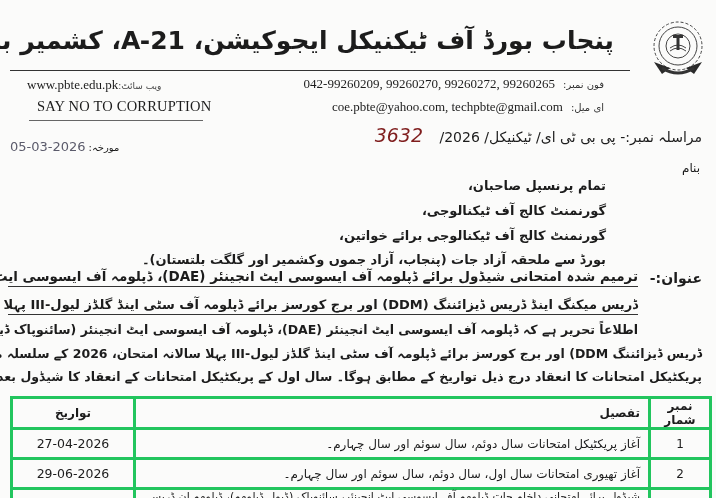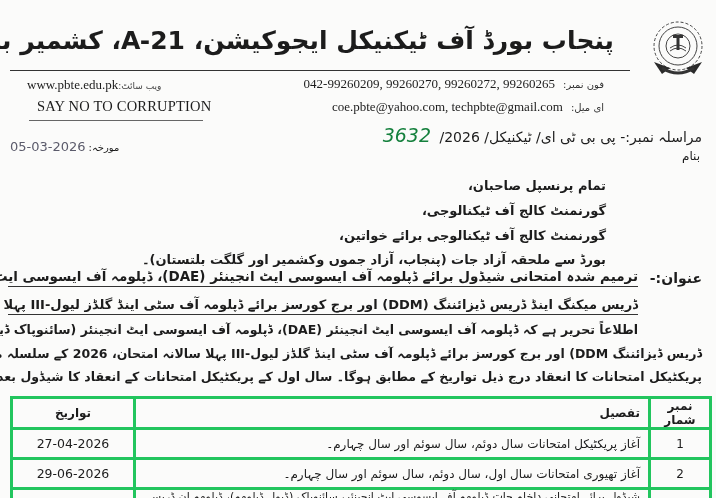--- a/index.html
+++ b/index.html
@@ -32,26 +32,26 @@
     #email-row { right: 112px; top: 99px; }
     .contact .lbl { font-size: 10px; color: #333; margin-left: 4px; }
 
     #website-row { left: 27px; top: 77px; font-size: 13px; white-space: nowrap; }
     #website-row .lbl { font-size: 9px; color: #444; }
     #slogan { left: 29px; top: 98px; font-size: 14.5px; letter-spacing: 0.2px; margin-left: 8px; }
     #slogan-rule { left: 29px; top: 120px; width: 174px; border-top: 1px solid #666; }
 
     
     #ref-row { right: 14px; top: 124px; font-size: 14px; white-space: nowrap; }
-    #ref-row .hand { font-family: "DejaVu Sans", sans-serif; font-style: italic; color: #15803d; font-size: 19px; margin-right: 4px; letter-spacing: 1px; }
+    #ref-row .hand { font-family: "DejaVu Sans", sans-serif; font-style: italic; color: #7f1d1d; font-size: 19px; margin-right: 12px; letter-spacing: 1px; }
     #date-row { left: 10px; top: 136px; white-space: nowrap; }
     #date-row .hand { color: #5b5b6b; font-size: 13px; letter-spacing: 1px; }
     #date-row .lbl { font-size: 10px; margin-left: 3px; margin-top: 46px; }
 
-    #to-label { right: 16px; top: 149px; font-size: 12px; }
+    #to-label { right: 16px; top: 161px; font-size: 12px; }
 
     .recipient { font-size: 13px; white-space: nowrap; text-align: left; font-weight: bold; }
     #recip-0 { right: 110px; top: 178px; }
     #recip-1 { right: 110px; top: 203px; }
     #recip-2 { right: 110px; top: 228px; }
     #recip-3 { right: 110px; top: 252px; }
 
     
     #subject-label { right: 14px; top: 270px; font-size: 14px; font-weight: bold; }
     #subject-line-1 { right: 78px; top: 268px; width: 630px; text-align: right; font-size: 13.5px; white-space: nowrap; font-weight: bold; border-bottom: 1.2px solid #333; padding-bottom: 2px; }

